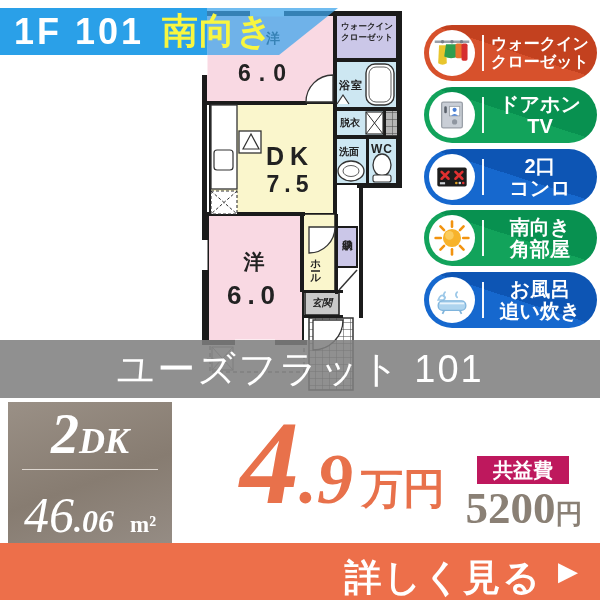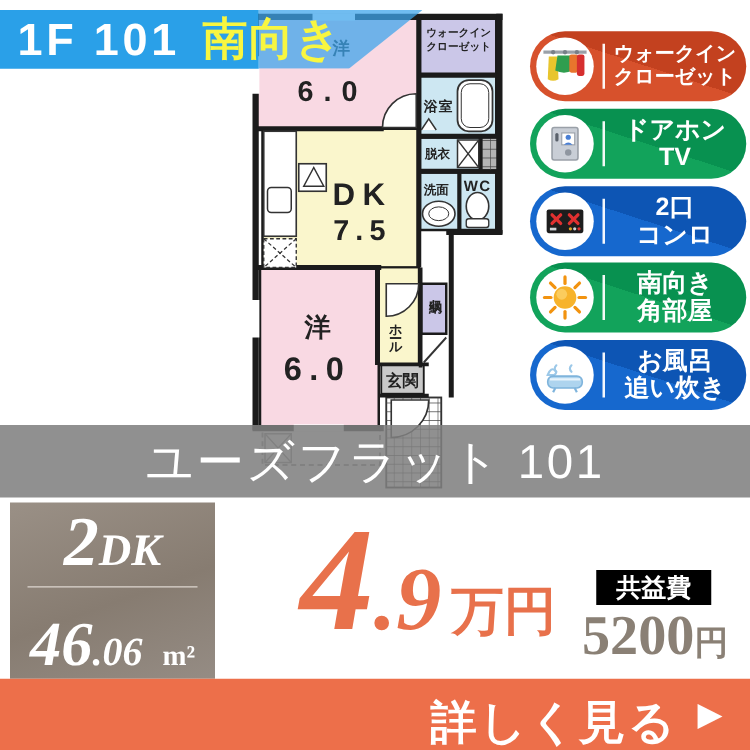--- a/index.html
+++ b/index.html
@@ -40,21 +40,21 @@
 
   
   #spec-box{left:8px;top:402px;width:164px;height:141px;z-index:3;
             background:linear-gradient(160deg,#9a9086 0%,#877c71 55%,#958c84 100%);
             display:flex;flex-direction:column;align-items:center;justify-content:center;
             color:#fff;font-family:"Liberation Serif","DejaVu Serif",serif;}
   .spec-row{display:flex;align-items:baseline;}
   #layout-num{font-size:56px;font-style:italic;font-weight:700;line-height:1;}
   #layout-type{font-size:36px;font-style:italic;font-weight:700;}
   #spec-rule{width:136px;height:1px;background:#ddd6cf;margin:7px 0 5px;}
-  #area-int{font-size:50px;font-style:italic;font-weight:700;line-height:1;}
+  #area-int{font-size:50px;font-style:italic;font-weight:400;line-height:1;}
   #area-dec{font-size:32px;font-style:italic;font-weight:700;margin-top:28px;}
   #area-unit{font-size:23px;font-weight:700;margin-left:16px;}
 
   #rent{left:215px;top:399px;width:255px;height:142px;z-index:3;
         display:flex;align-items:baseline;justify-content:center;
         font-family:"Liberation Serif","DejaVu Serif",serif;color:#e8714b;}
   #rent-int{font-size:118px;font-style:italic;font-weight:700;line-height:1.1;}
   #rent-dec{font-size:72px;font-style:italic;font-weight:700;}
   #rent-unit{font-size:42px;font-weight:700;margin-left:8px;}
 
@@ -167,21 +167,21 @@
   <div class="plan-label" style="left:339px;top:78px;font-size:11px;letter-spacing:1px;">浴室</div>
   <div class="plan-label" style="left:340px;top:116px;font-size:10px;">脱衣</div>
   <div class="plan-label" style="left:339px;top:145px;font-size:10px;">洗面</div>
   <div class="plan-label" style="left:371px;top:142px;font-size:12px;letter-spacing:1px;">WC</div>
   <div class="plan-label ctr" style="left:290px;top:142px;font-size:25px;letter-spacing:6px;">DK</div>
   <div class="plan-label ctr" style="left:290px;top:171px;font-size:23px;letter-spacing:5px;">7.5</div>
   <div class="plan-label ctr" style="left:254px;top:248px;font-size:21px;">洋</div>
   <div class="plan-label ctr" style="left:254px;top:280px;font-size:26px;letter-spacing:6px;">6.0</div>
   <div class="plan-label vert" style="left:309px;top:252px;font-size:10.5px;">ホール</div>
   <div class="plan-label vert" style="left:341px;top:231px;font-size:10.5px;">収納</div>
-  <div class="plan-label ctr" style="left:322px;top:296px;font-size:13px;">玄関</div>
+  <div class="plan-label ctr" style="left:322px;top:296px;font-size:10px;font-style:italic;">玄関</div>
 
   <div class="abs" id="unit-banner">
     <div class="abs" id="banner-solid" style="background: rgb(42, 160, 232);"></div>
     <div class="abs" id="banner-ext"></div>
     <div class="abs" id="banner-text">
       <span id="banner-unit">1F 101</span>
       <span id="banner-dir" style="color: rgb(248, 246, 64);">南向き</span>
     </div>
   </div>
 
@@ -305,21 +305,21 @@
       <span id="area-unit">m²</span>
     </div>
   </div>
 
   <div class="abs" id="rent" style="color: rgb(232, 113, 75);">
     <span id="rent-int">4</span>
     <span id="rent-dec">.9</span>
     <span id="rent-unit">万円</span>
   </div>
 
-  <div class="abs" id="fee-label" style="background: #000000;">
+  <div class="abs" id="fee-label" style="background: #be185d;">
     <span>共益費</span>
   </div>
   <div class="abs" id="fee-value">
     <span id="fee-num">5200</span><span id="fee-unit">円</span>
   </div>
 
   <div class="abs" id="details-button" style="background: rgb(237, 111, 74);">
     <span id="cta-label">詳しく見る</span>
     <span id="cta-arrow">▶</span>
   </div>

